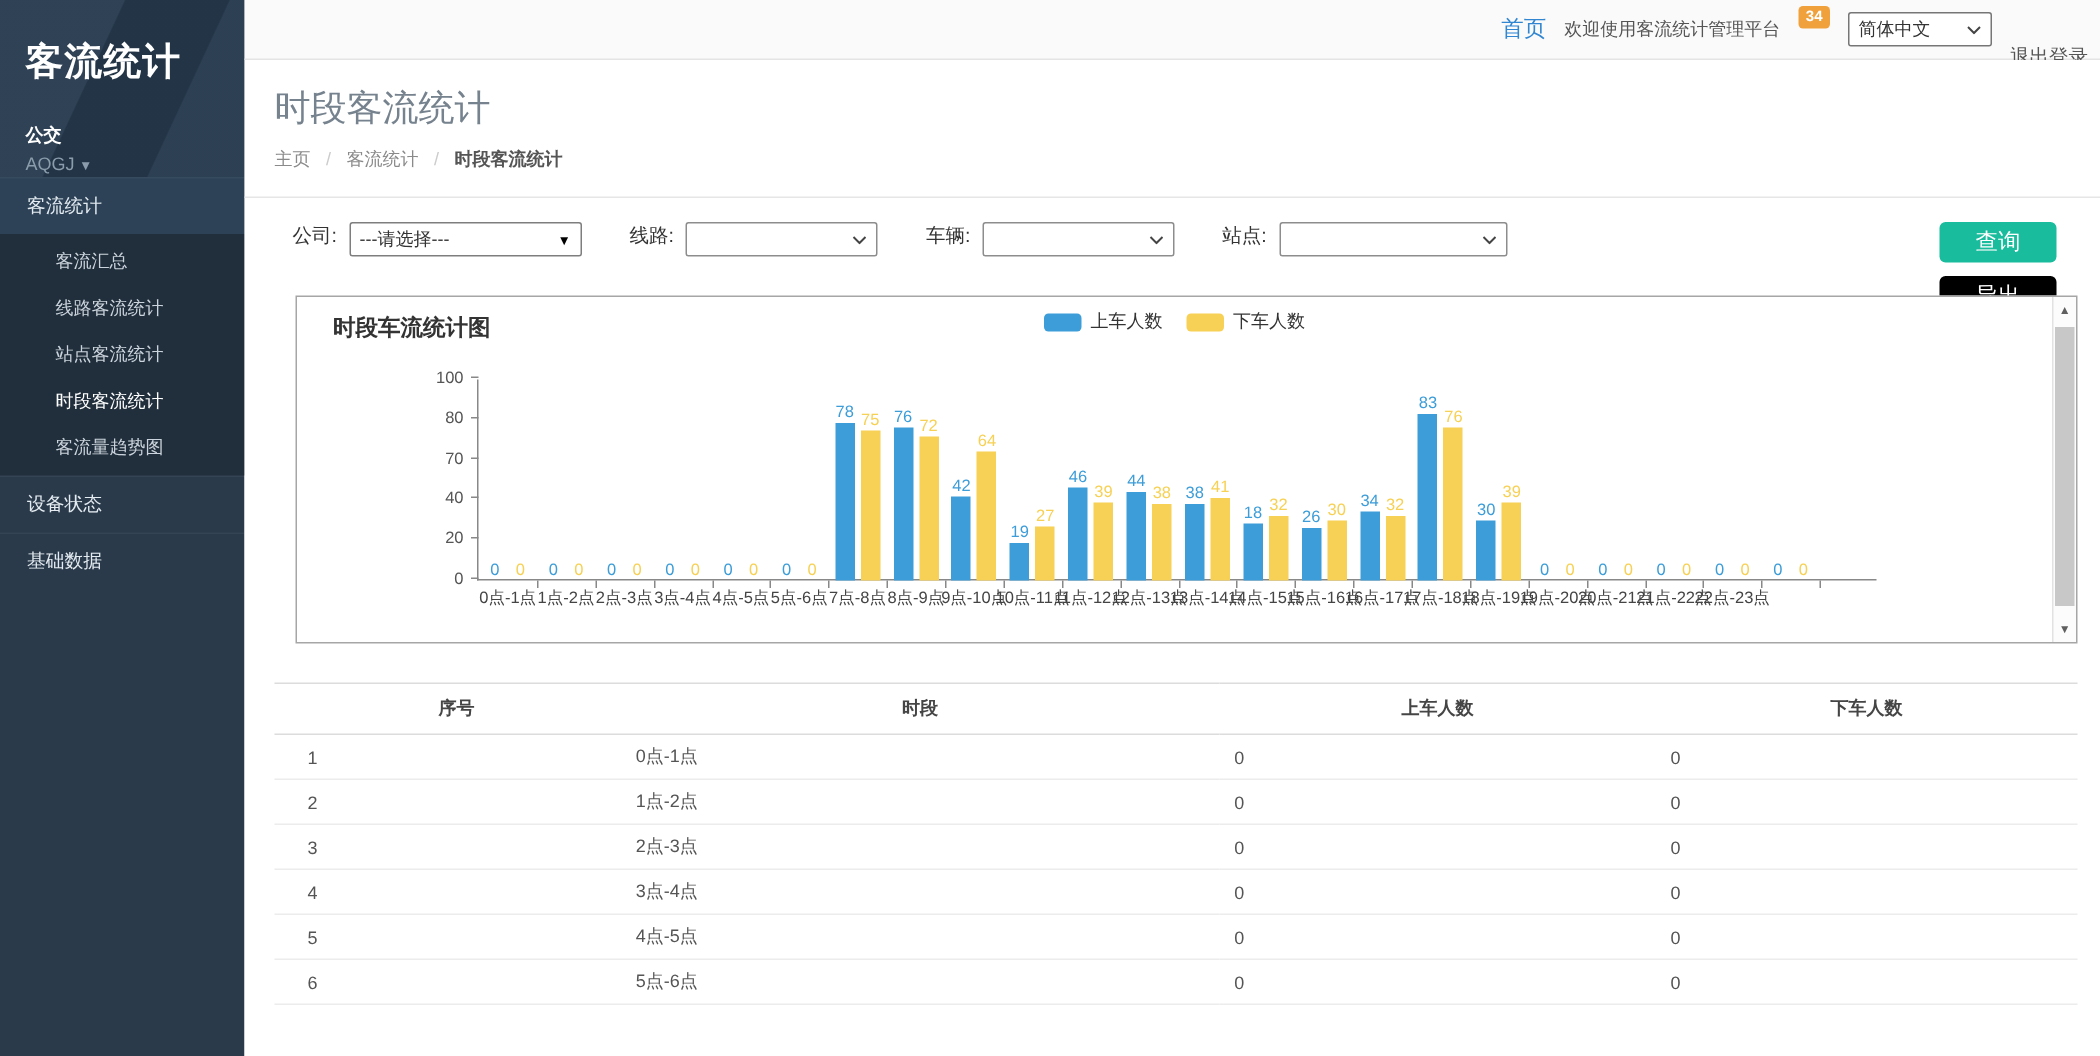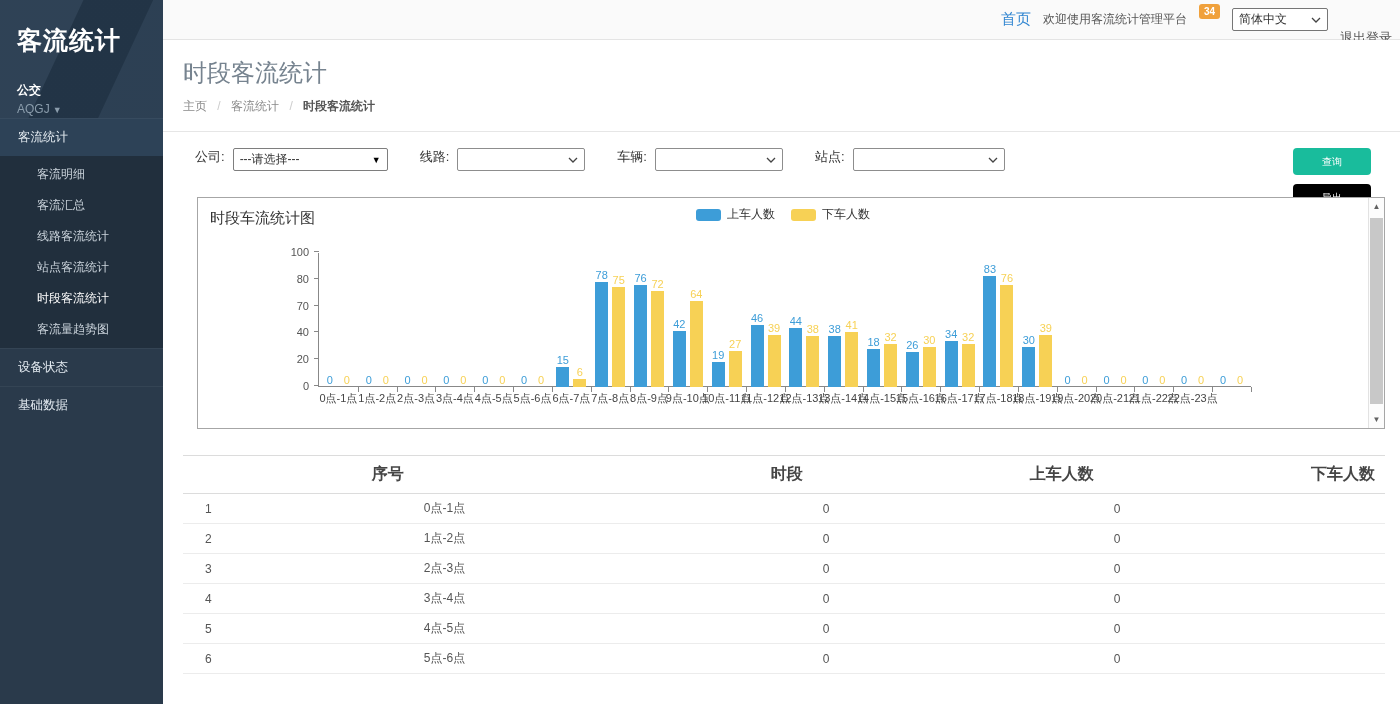--- a/index.html
+++ b/index.html
@@ -63,28 +63,28 @@
   .sel-datepreset { width:106px; margin-right:10px; border-color:#bbb; height:26px; }
   .date-group { display:inline-flex; border:1px solid #ccc; border-radius:2px; overflow:hidden; }
   .date-input { width:148px; height:26px; background:#ebebeb; color:#555; font-size:12.5px;
     display:inline-flex; align-items:center; padding:0 12px; cursor:text; }
   .date-sep { width:26px; height:26px; background:#fff; border-left:1px solid #ccc;
     border-right:1px solid #ccc; display:inline-flex; align-items:center; justify-content:center;
     font-size:12px; color:#333; }
   .action-buttons { position:absolute; top:16px; right:14px; display:flex;
     flex-direction:column; gap:9px; }
   .btn { width:78px; height:27px; border:none; border-radius:4px; color:#fff;
-    font-size:10px; cursor:pointer; font-family:inherit;text-align:center; }
+    font-size:15px; cursor:pointer; font-family:inherit;text-align:center; }
   .btn-query { background:#19bc9c; }
   .btn-export { background:#000000; }
 
   
   .chart-box { position:relative; margin:26px 0 0 14px; height:232px;
     border:1px solid #a6a6a6; background:#fff; }
-  .chart-title { position:absolute; top:11px; left:12px; font-size:15px; font-weight:normal; color:#333; }
+  .chart-title { position:absolute; top:11px; left:24px; font-size:15px; font-weight:bold; color:#333; }
   .legend { position:absolute; top:8px; left:0; right:16px; display:flex;
     justify-content:center; gap:16px; }
   .legend-item { display:flex; align-items:center; gap:6px; font-size:12px; color:#333; cursor:pointer; }
   .legend-swatch { width:25px; height:12px; border-radius:3px; }
   .plot { position:absolute; left:120px; top:55px; width:933px; height:134px;
     border-left:1px solid #888; border-bottom:1px solid #888; }
   .ytick-label { position:absolute; left:-46px; width:36px; text-align:right;
     font-size:11px; color:#555; }
   .ytick-mark { position:absolute; left:-5px; width:5px; height:1px; background:#888; }
   .cats { position:absolute; left:0; right:0; bottom:0; top:0; display:flex; }
@@ -100,40 +100,39 @@
     border-left:1px solid #e2e2e2; }
   .vscroll .arrow { position:absolute; left:0; width:15px; text-align:center;
     font-size:8px; color:#606060; cursor:pointer; }
   .vscroll .arrow.up { top:4px; }
   .vscroll .arrow.down { bottom:4px; }
   .vscroll .thumb { position:absolute; left:1px; right:1px; top:20px; bottom:24px;
     background:#c8c8c8; cursor:grab; }
 
   
   .data-table { width:100%; border-collapse:collapse; margin-top:26px; }
-  .data-table th { text-align:right; font-size:16px; color:#454545; font-weight:bold;
+  .data-table th { text-align:center; font-size:12px; color:#454545; font-weight:bold;
     border-top:1px solid #dcdcdc; border-bottom:1px solid #dcdcdc; padding:8px 10px; }
   .data-table td { font-size:12px; color:#555; padding:6px 10px; border-bottom:1px solid #ececec; }
   .data-table th:first-child, .data-table td:first-child { padding-left:22px; }
 </style>
 </head>
 <body>
 
 <div class="sidebar">
   <div class="brand">
     <div class="brand-title">客流统计</div>
     <div class="brand-org">公交</div>
     <div class="brand-code">
       <span>AQGJ</span><span class="caret">▼</span>
     </div>
   </div>
   <nav id="side-menu">
       <div class="menu-section open">客流统计</div>
       <div class="submenu">
-        <div class="submenu-item">客流明细</div>
         <div class="submenu-item">客流汇总</div>
         <div class="submenu-item">线路客流统计</div>
         <div class="submenu-item">站点客流统计</div>
         <div class="submenu-item active">时段客流统计</div>
         <div class="submenu-item">客流量趋势图</div>
       </div>
       <div class="menu-section">设备状态</div>
       <div class="menu-section">基础数据</div>
     </nav>
 </div>
@@ -286,31 +285,20 @@
               <div class="bar" style="background: rgb(61, 157, 216); height: 0px;"></div>
             </div>
             <div class="barcol">
               <div class="bar-val" style="color: rgb(247, 209, 85);">0</div>
               <div class="bar" style="background: rgb(247, 209, 85); height: 0px;"></div>
             </div>
             <div class="xlab">5点-6点</div>
           </div>
           <div class="cat">
             <div class="barcol">
-              <div class="bar-val" style="color: rgb(61, 157, 216);">15</div>
-              <div class="bar" style="background: rgb(61, 157, 216); height: 20.1px;"></div>
-            </div>
-            <div class="barcol">
-              <div class="bar-val" style="color: rgb(247, 209, 85);">6</div>
-              <div class="bar" style="background: rgb(247, 209, 85); height: 8.04px;"></div>
-            </div>
-            <div class="xlab">6点-7点</div>
-          </div>
-          <div class="cat">
-            <div class="barcol">
               <div class="bar-val" style="color: rgb(61, 157, 216);">78</div>
               <div class="bar" style="background: rgb(61, 157, 216); height: 104.52px;"></div>
             </div>
             <div class="barcol">
               <div class="bar-val" style="color: rgb(247, 209, 85);">75</div>
               <div class="bar" style="background: rgb(247, 209, 85); height: 100.5px;"></div>
             </div>
             <div class="xlab">7点-8点</div>
           </div>
           <div class="cat">

